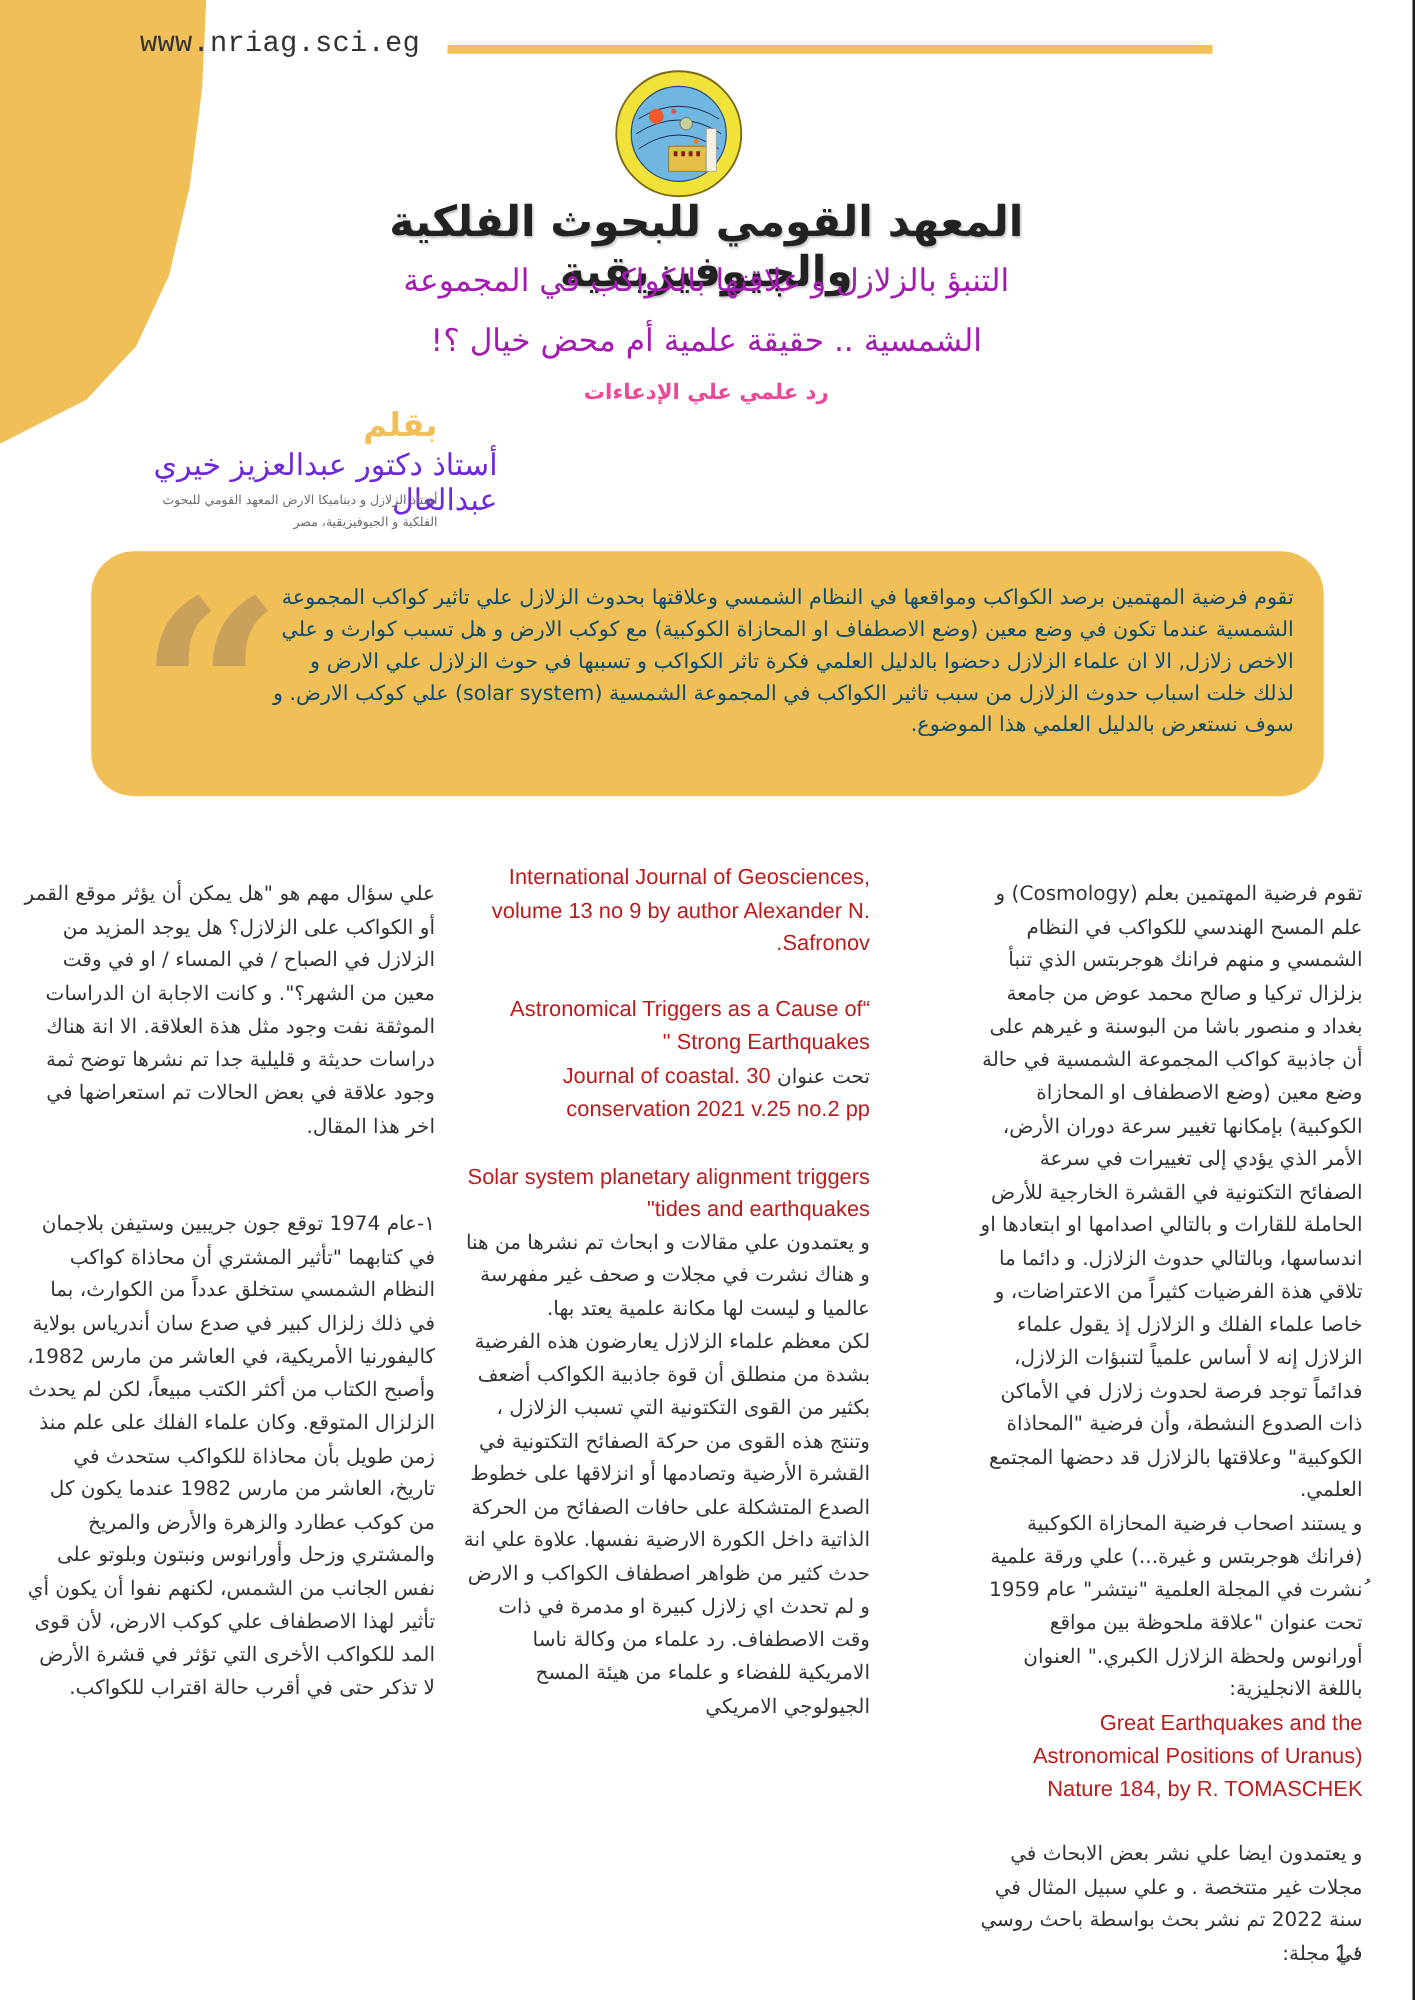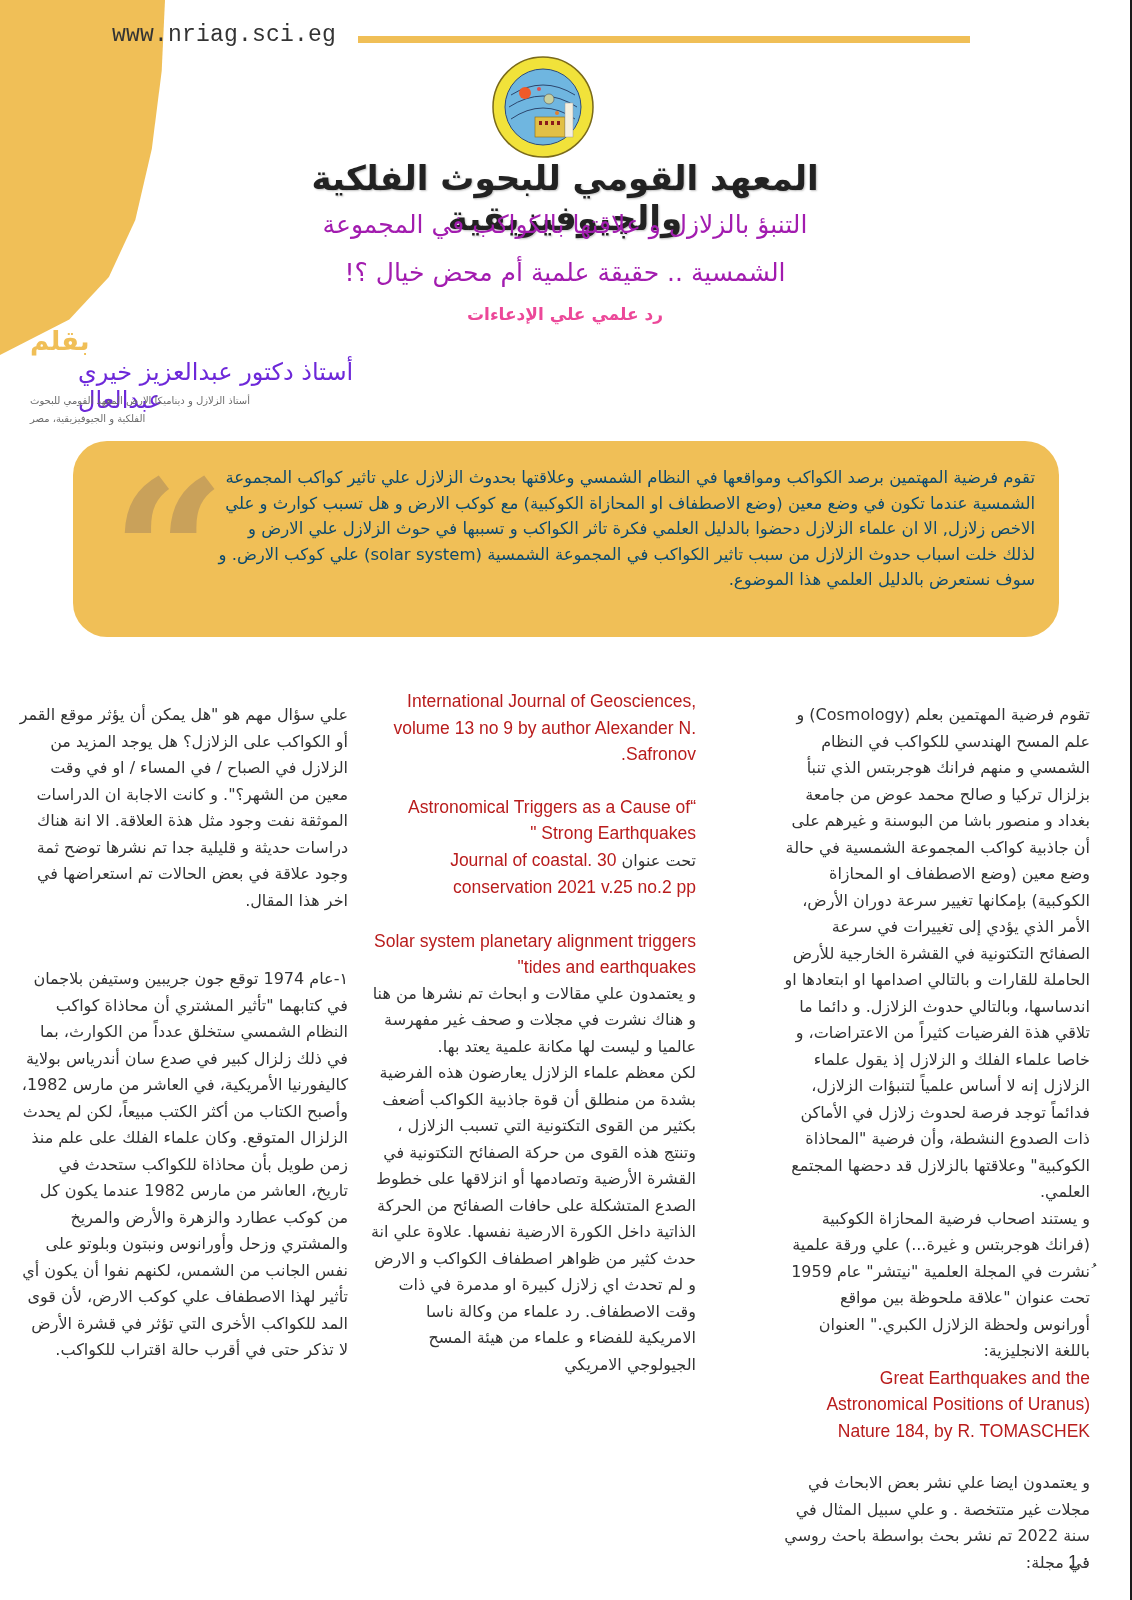--- a/index.html
+++ b/index.html
@@ -25,21 +25,21 @@
   }
   .title-block { position: absolute; left: 200px; width: 730px; text-align: center; direction: rtl; }
   .inst-title {
     top: 158px; font-size: 34px; font-weight: bold; color: #222;
     text-shadow: 1px 1px 2px rgba(0,0,0,0.25);
   }
   .sub-title { font-size: 25px; color: #a21caf; }
   .sub1 { top: 210px; }
   .sub2 { top: 258px; }
   .sub3 { top: 304px; font-size: 17px; font-weight: bold; color: #ec4899; }
-  .byline { position: absolute; left: 30px; width: 320px; text-align: left; direction: rtl; }
+  .byline { position: absolute; left: 30px; width: 320px; text-align: right; direction: rtl; }
   .by-label { top: 326px; font-size: 26px; font-weight: bold; color: #f0bf57; }
   .author-name { top: 358px; font-size: 24px; color: #6d28d9; margin-left: 48px; }
   .author-aff { top: 392px; font-size: 10px; color: #6b6b6b; line-height: 18px; }
   .quote-box {
     position: absolute; left: 73px; top: 441px; width: 986px; height: 196px;
     background: #f0bf57; border-radius: 34px;
   }
   .quote-icon {
     position: absolute; left: 38px; top: 14px;
     font-family: "DejaVu Serif", serif; font-size: 200px; line-height: 200px;

